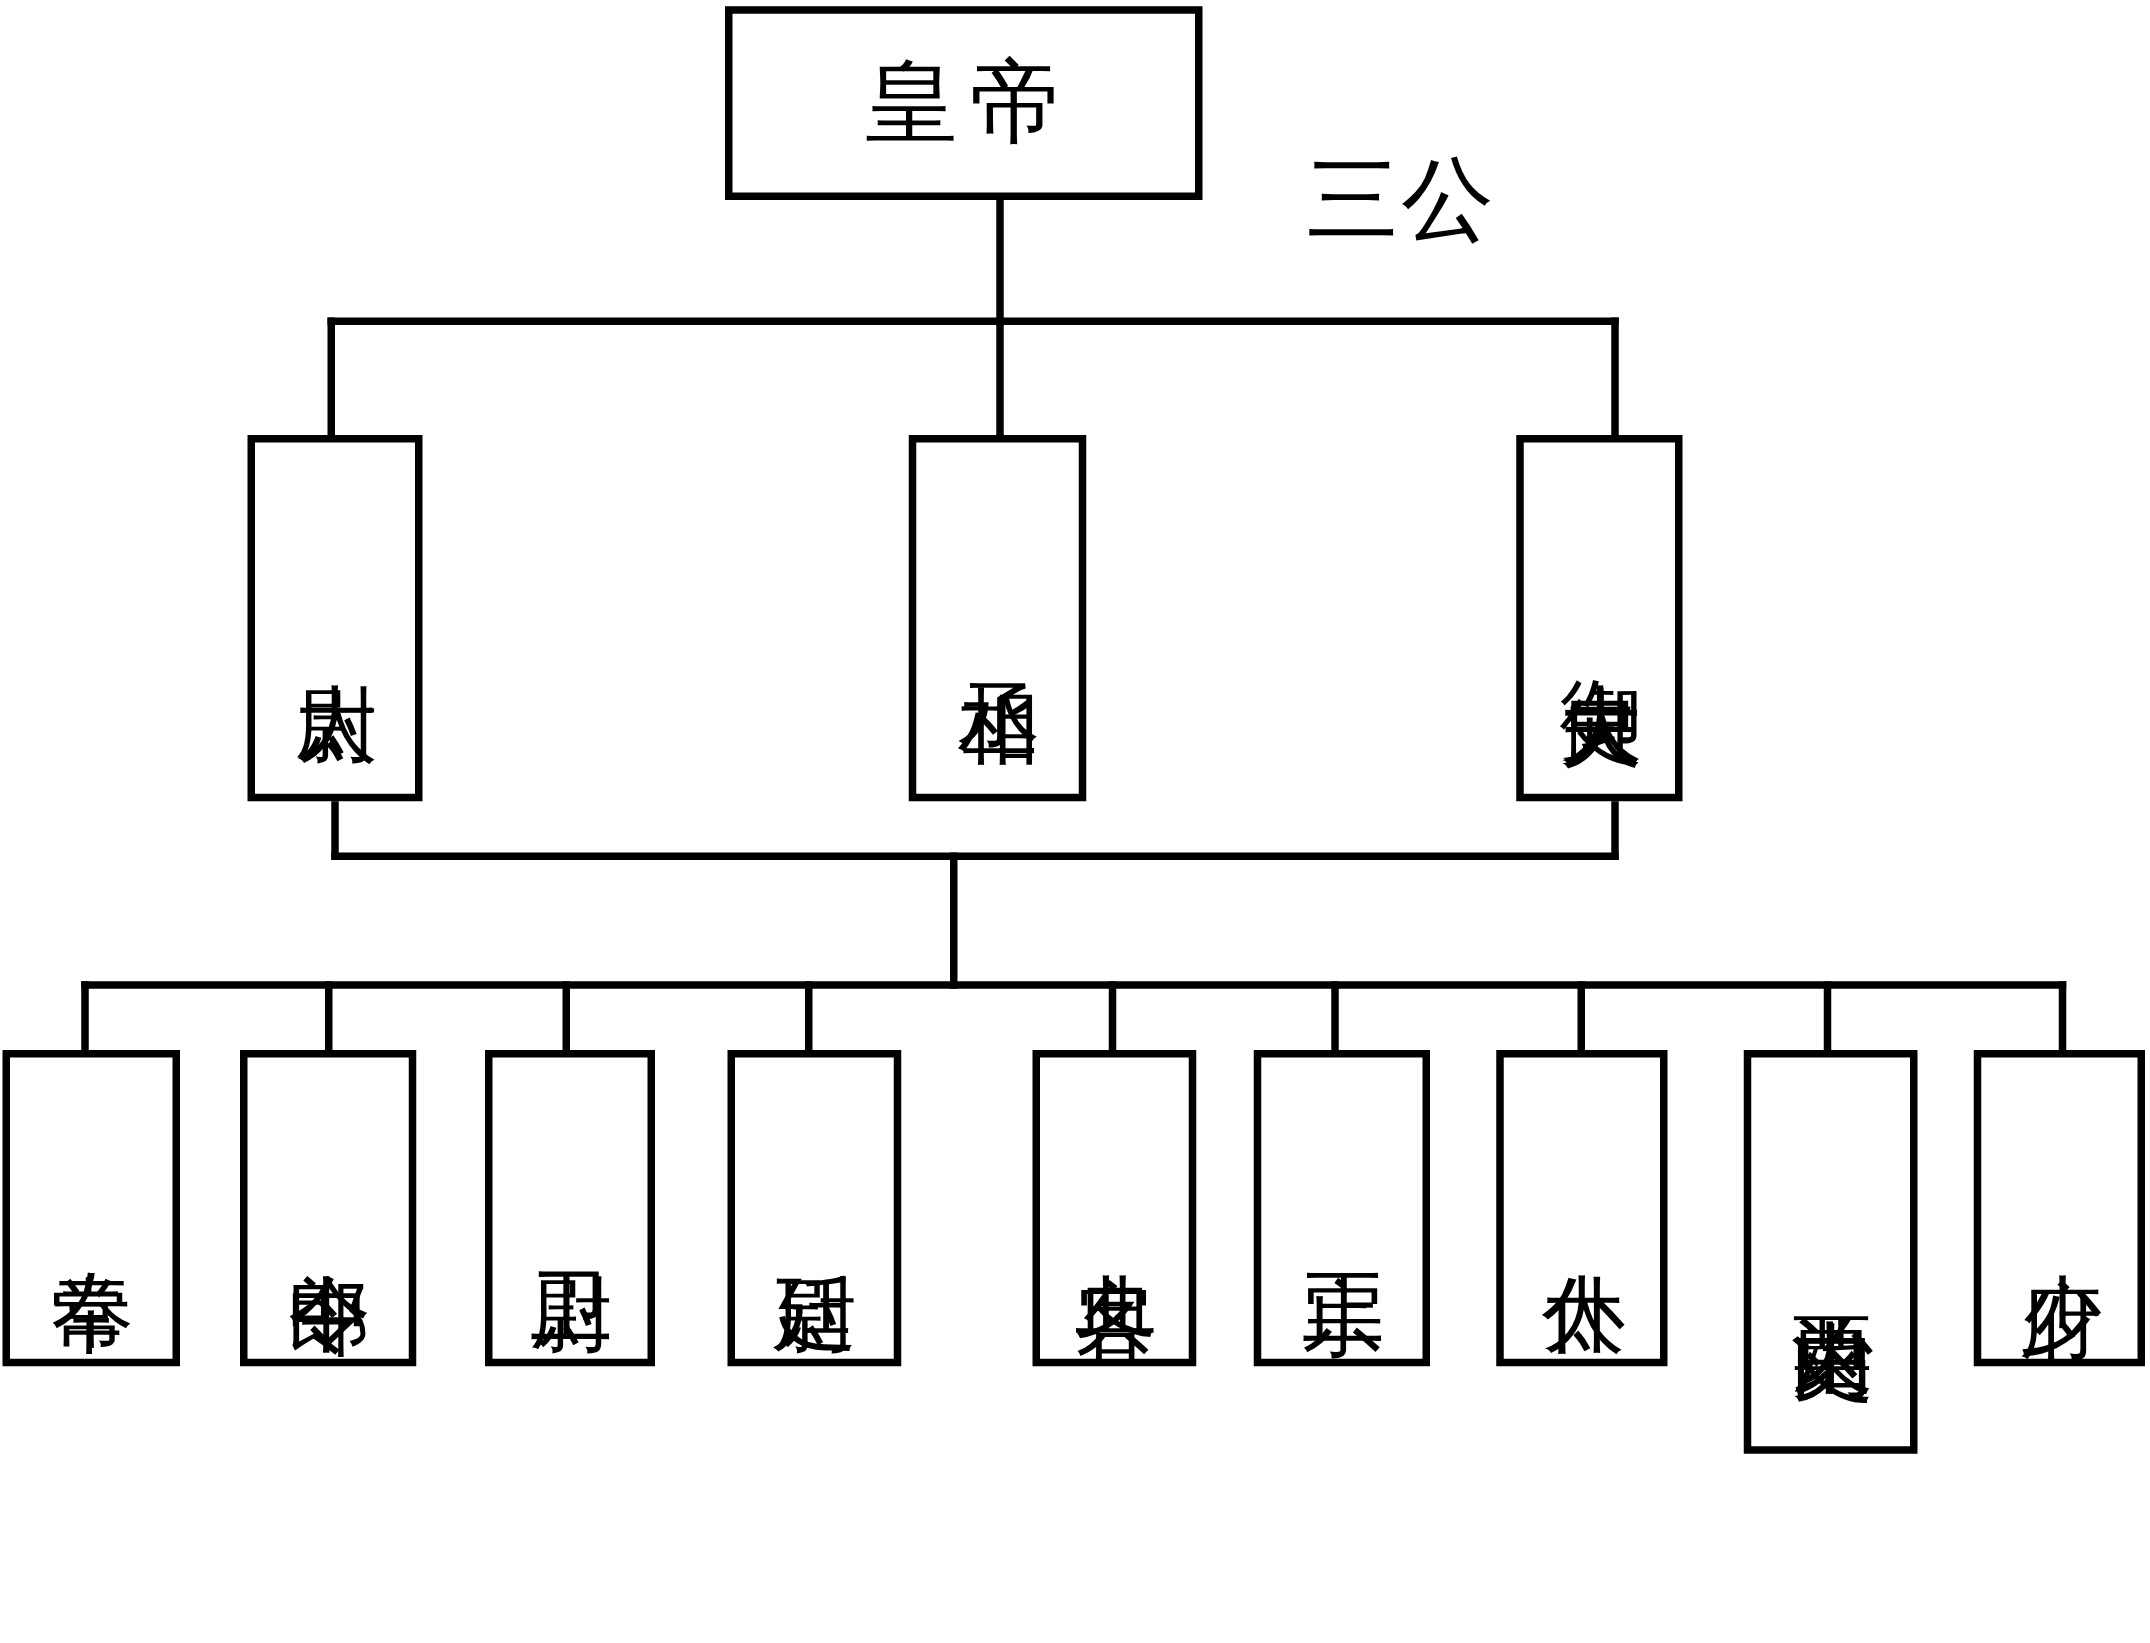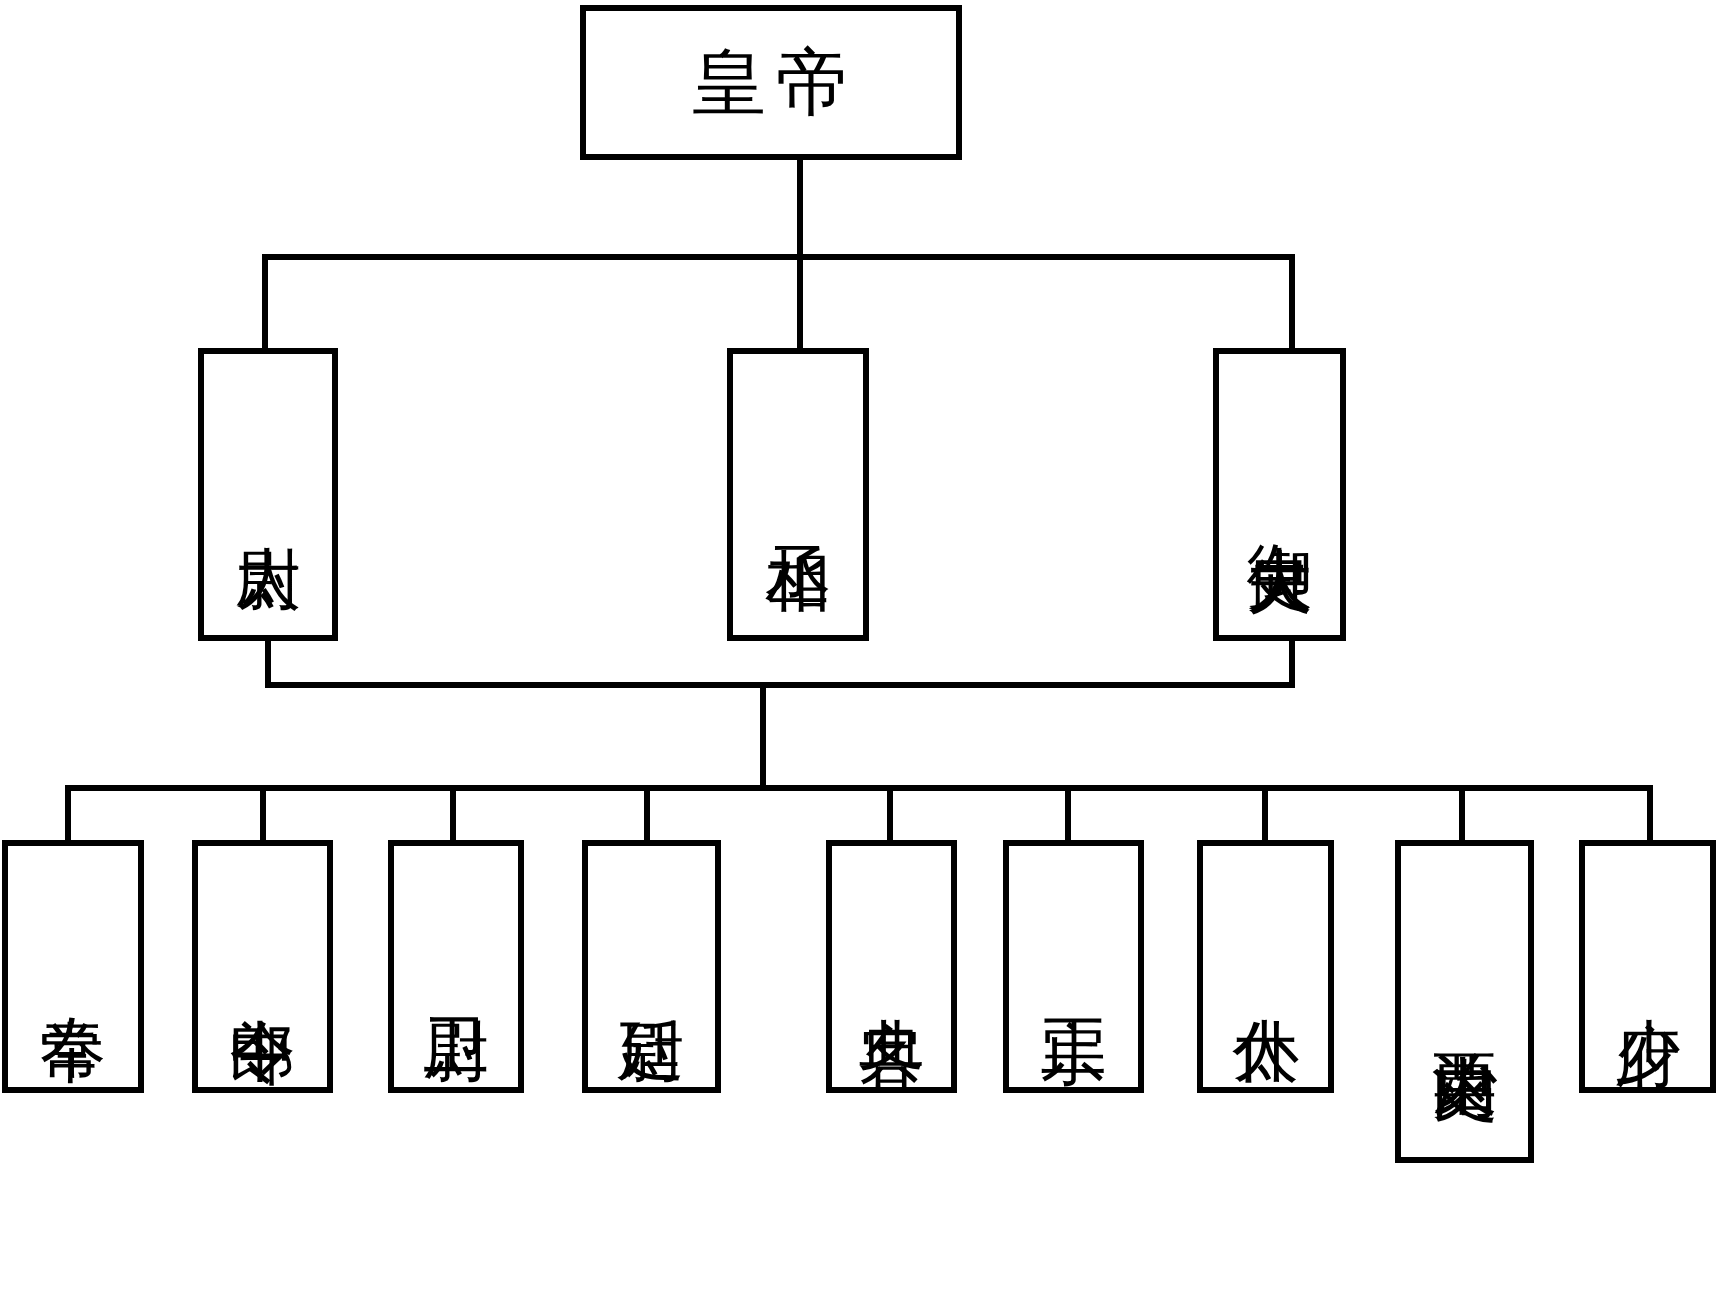--- a/index.html
+++ b/index.html
@@ -115,20 +115,21 @@
       <line x1="1265" y1="788" x2="1265" y2="850"></line>
       <line x1="1462" y1="788" x2="1462" y2="850"></line>
       <line x1="1650" y1="788" x2="1650" y2="850"></line>
     </g>
   </svg>
 
   <div class="box" id="b-emperor">
     <span class="h-text">皇帝</span>
   </div>
 
+  <div class="float-label" id="lbl-sangong">三公</div>
 
   <div class="box" id="b-taiwei">
     <span class="v-text">太尉</span>
   </div>
   <div class="box" id="b-chengxiang">
     <span class="v-text">丞相</span>
   </div>
   <div class="box" id="b-yushidafu">
     <span class="v-text">御史大夫</span>
   </div>

